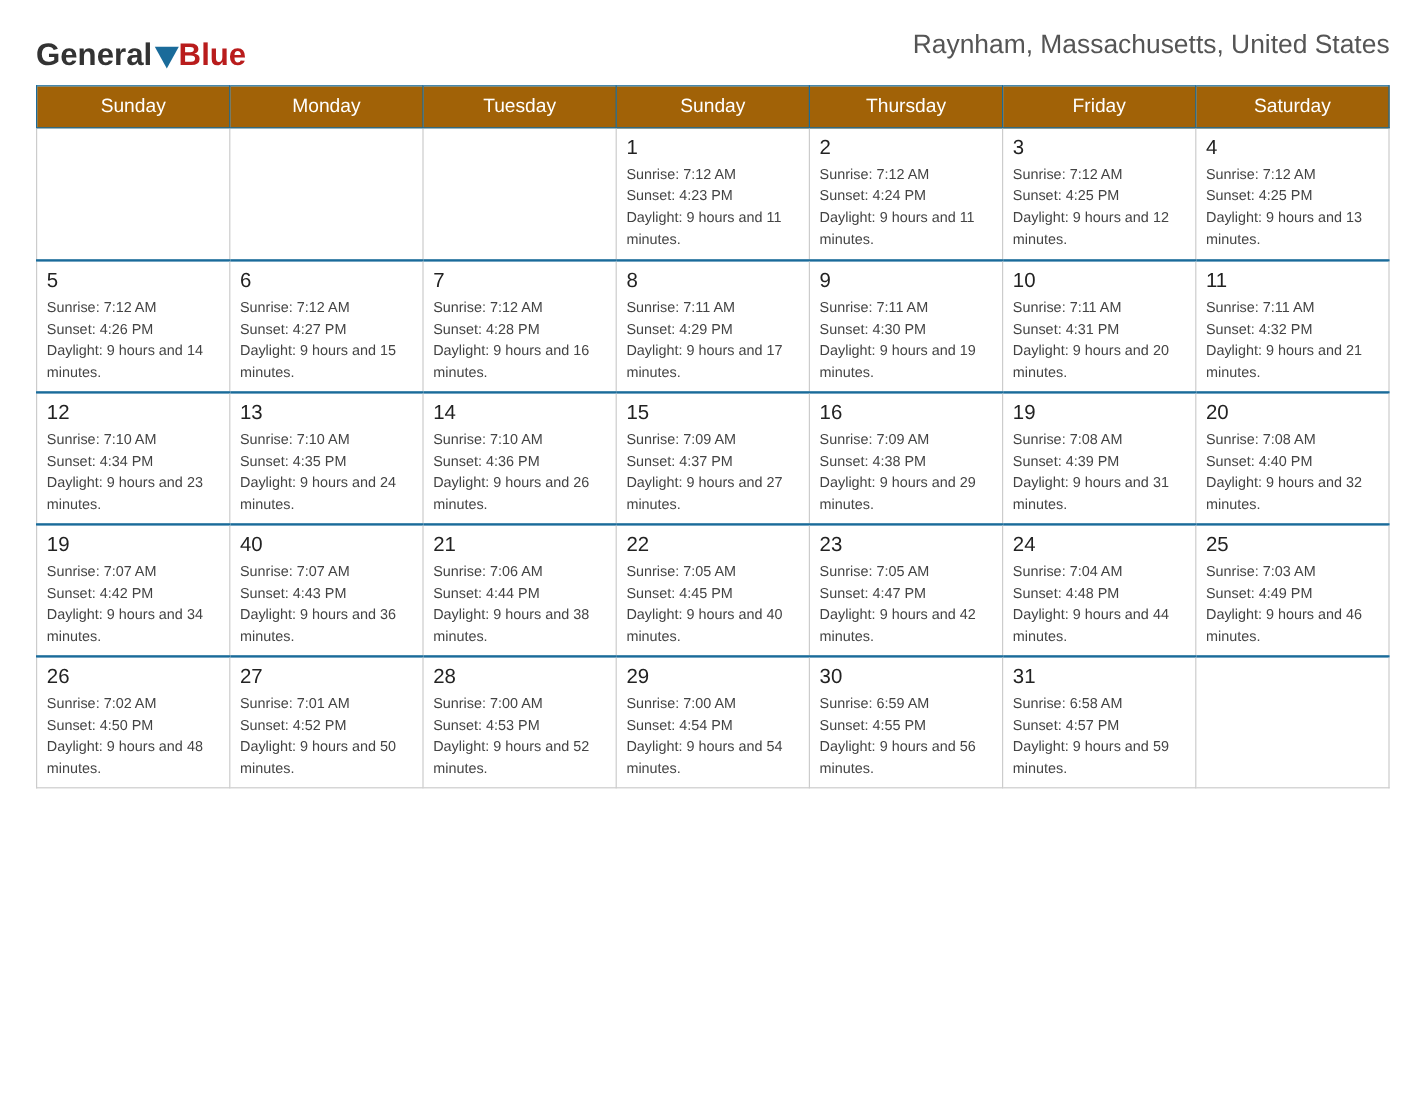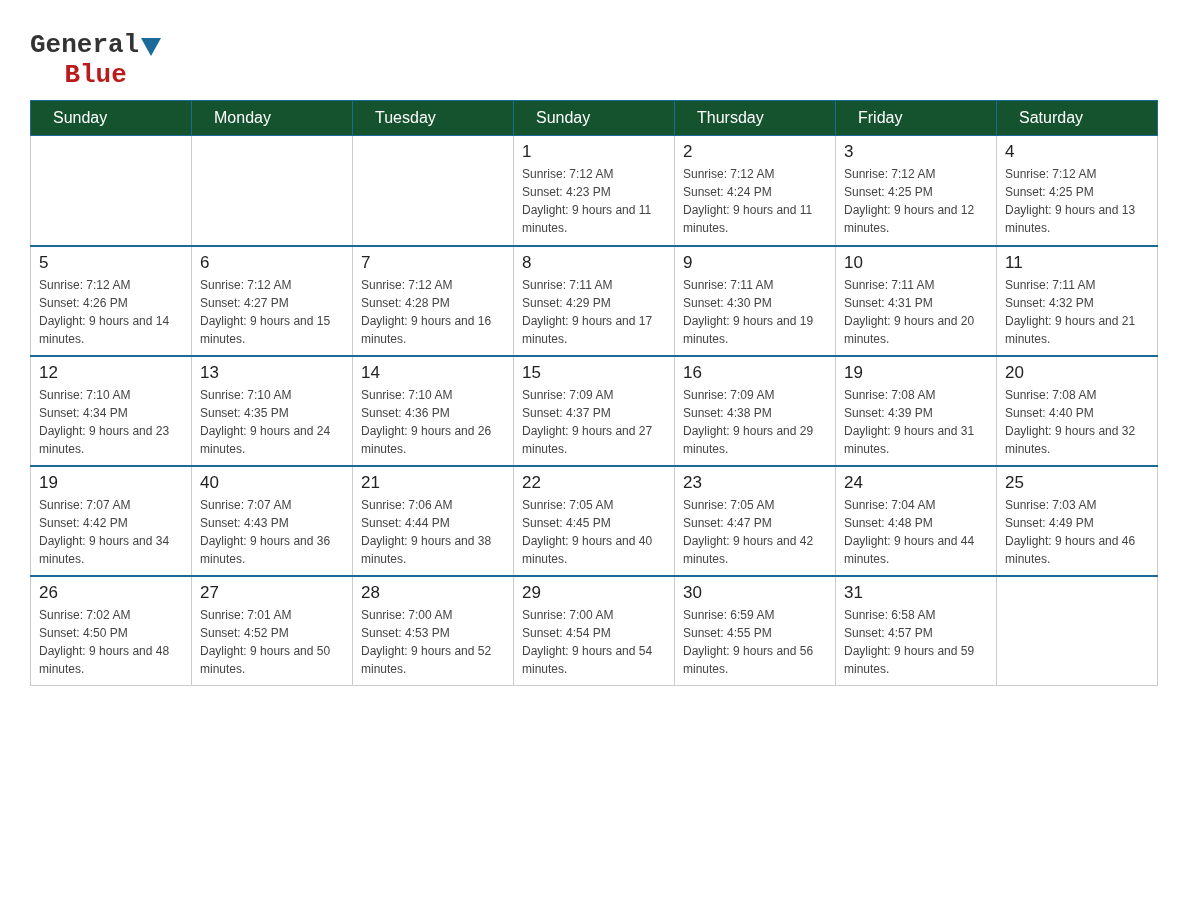--- a/index.html
+++ b/index.html
@@ -11,24 +11,23 @@
       padding: 20px 30px 30px 30px;
     }
     .header {
       display: flex;
       justify-content: space-between;
       align-items: flex-start;
       margin-bottom: 10px;
     }
     .logo {
       display: flex;
-      flex-direction: column;
-      align-items: center;
+      flex-direction: row;
+      align-items: flex-start;
       margin-top: 10px;
-      font-family: Liberation Mono, monospace;
     }
     .logo-text {
       display: flex;
       align-items: center;
     }
     .logo-general {
       font-size: 26px;
       font-weight: bold;
       color: #333;
     }
@@ -59,26 +58,26 @@
       font-size: 22px;
       color: #555;
       margin-top: 4px;
     }
     .calendar {
       width: 100%;
       border-collapse: collapse;
       margin-top: 10px;
     }
     .calendar th {
-      background-color: #14532d;
+      background-color: #a16207;
       color: #ffffff;
       font-size: 16px;
       font-weight: normal;
       padding: 8px 22px;
-      text-align: left;
+      text-align: center;
       border: 1px solid #1a6b9a;
     }
     .calendar td {
       border: 1px solid #ccc;
       vertical-align: top;
       padding: 6px 8px;
       width: 14.28%;
       height: 110px;
     }
     .day-number {
@@ -104,20 +103,21 @@
 
 <div class="header">
   <div class="logo">
     <div class="logo-text">
       <span class="logo-general">General</span>
       <div class="logo-triangle"></div>
     </div>
     <span class="logo-blue">Blue</span>
   </div>
   <div class="title-section">
+    <div class="location-title">Raynham, Massachusetts, United States</div>
   </div>
 </div>
 
 <table class="calendar">
   <thead>
     <tr>
     <th>Sunday</th>
         <th>Monday</th>
         <th>Tuesday</th>
         <th>Sunday</th>

